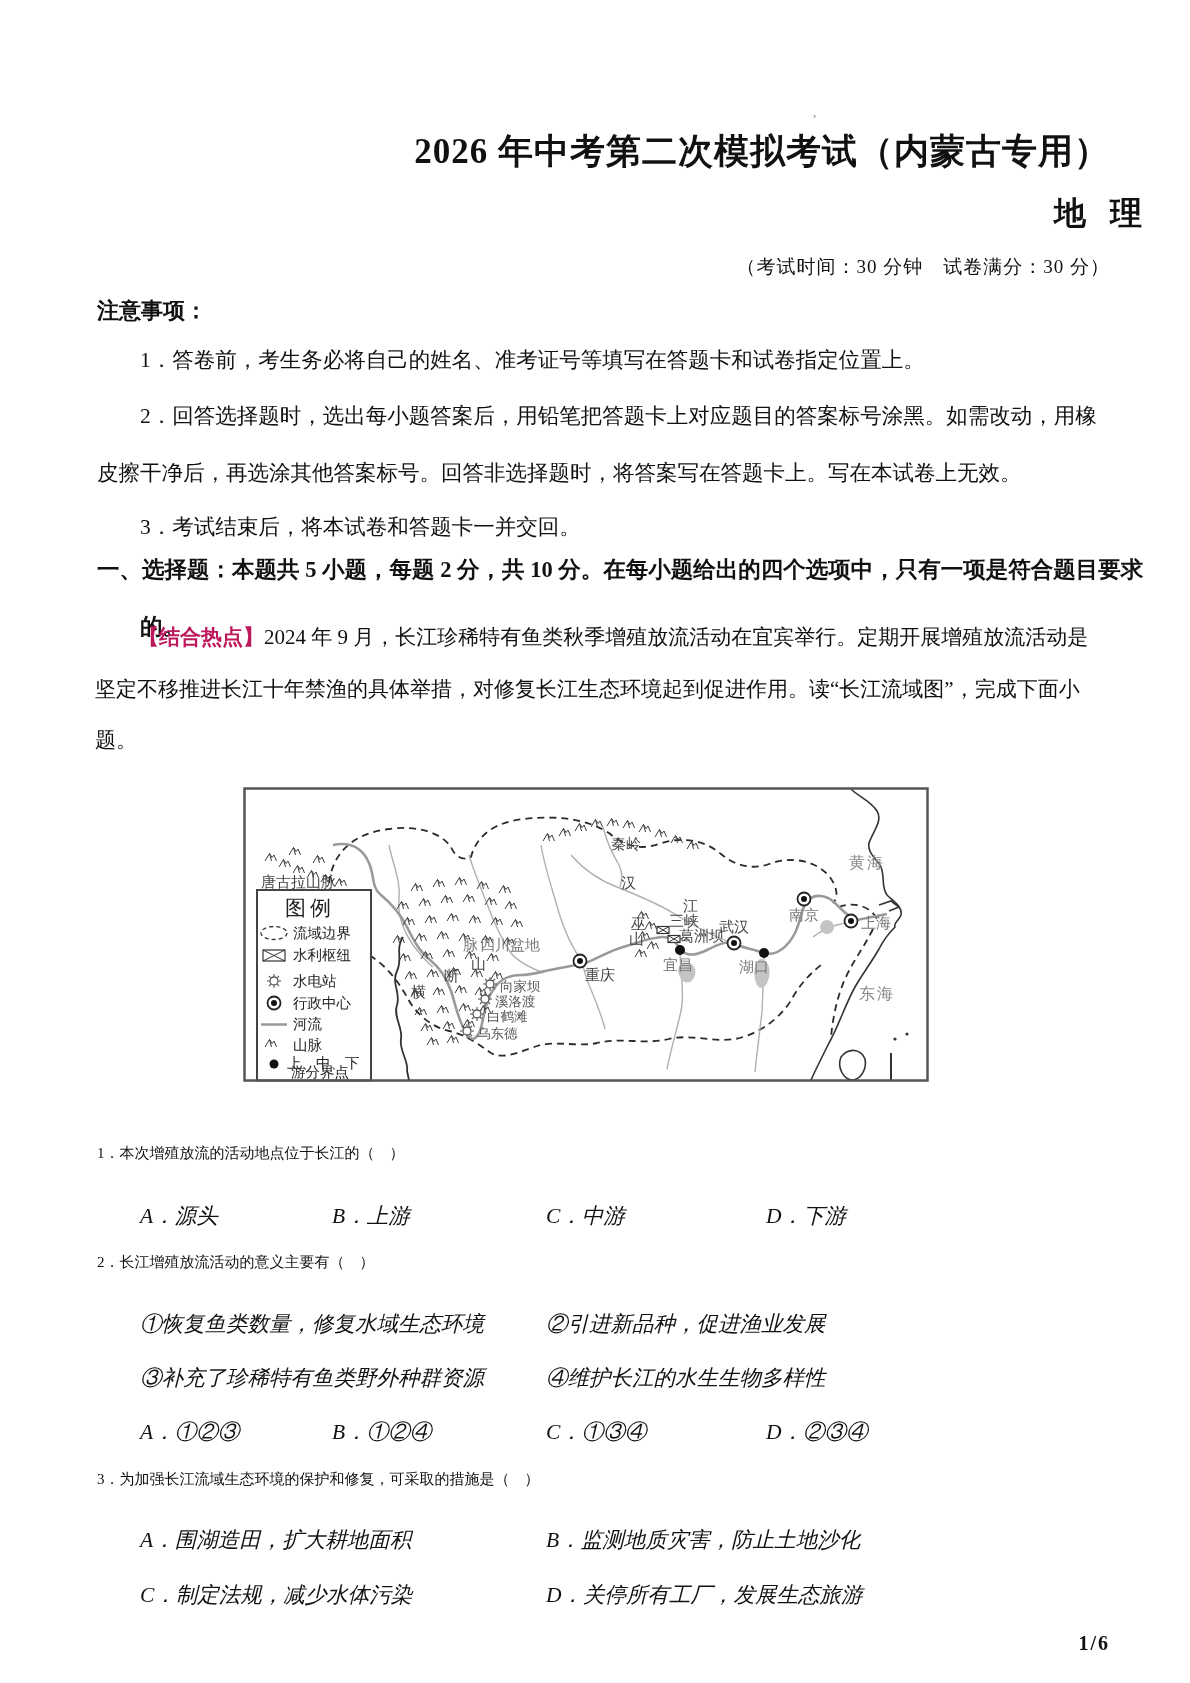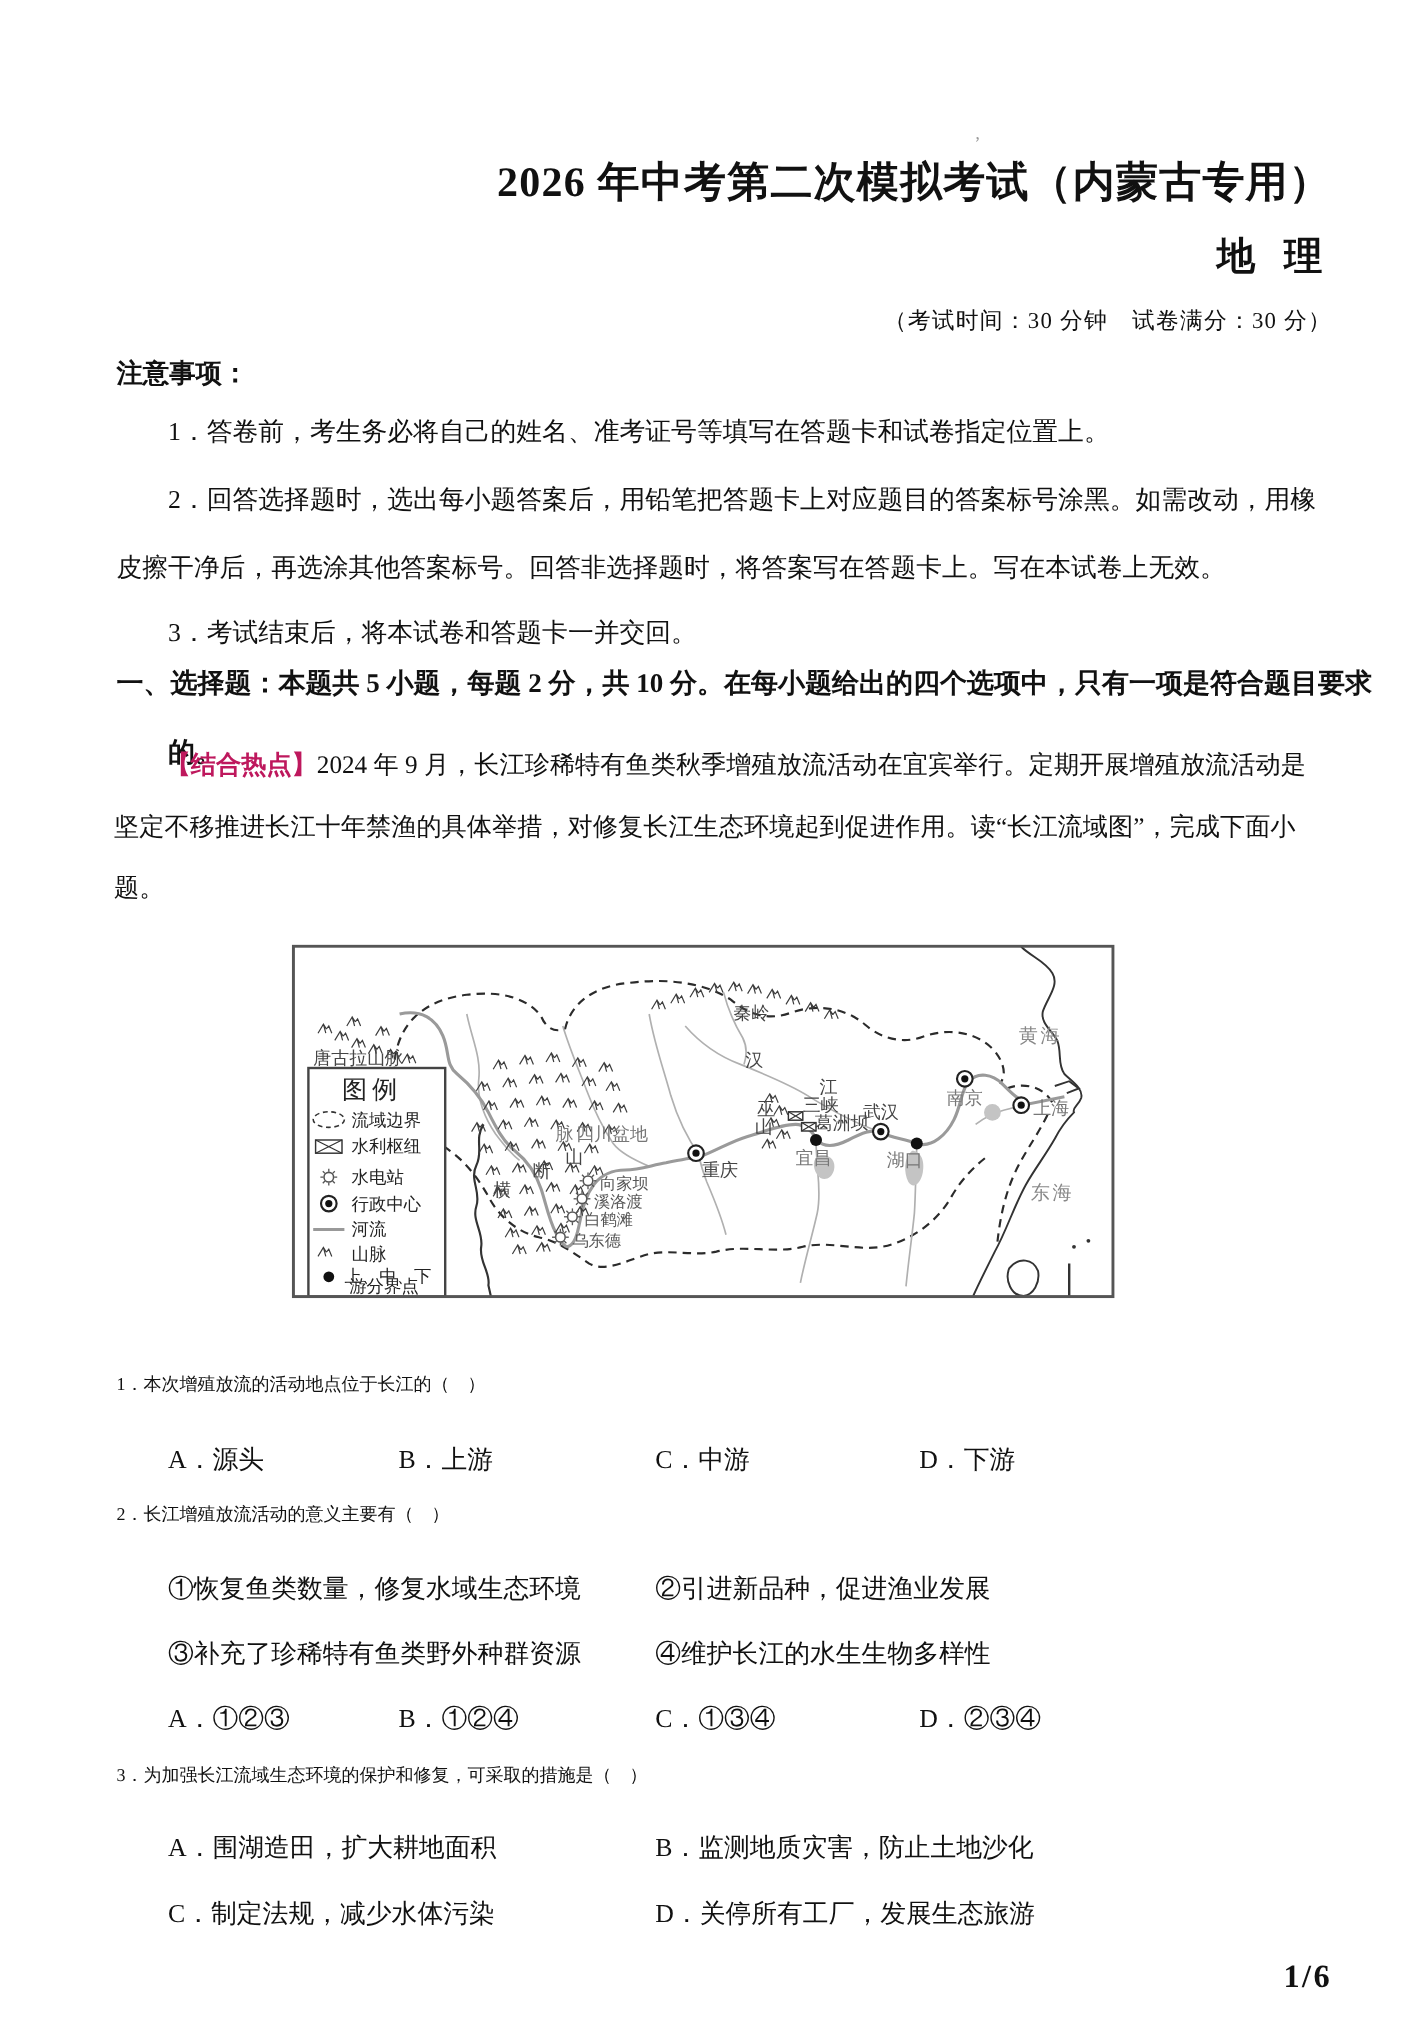--- a/index.html
+++ b/index.html
@@ -1,36 +1,36 @@
 <!DOCTYPE html>
 <html><head>
 <meta charset="utf-8">
 <style>
   html,body{margin:0;padding:0;background:#ffffff;}
   body{width:1190px;height:1683px;position:relative;font-family:"Liberation Serif",serif;color:#111;}
   .page{position:absolute;inset:0;width:1190px;height:1683px;overflow:hidden;background:#fff;}
   .abs{position:absolute;}
   .center-block{left:0;width:1110px;text-align:right;}
   .title{top:128px;font-size:35px;font-weight:bold;letter-spacing:1px;}
-  .subject{top:192px;font-size:32px;font-weight:bold;letter-spacing:8px;}
+  .subject{top:192px;font-size:32px;font-weight:bold;letter-spacing:8px;padding-left:40px;}
   .examinfo{top:254px;font-size:19px;letter-spacing:1px;}
   .notice-h{top:296px;left:97px;font-size:22px;font-weight:bold;font-family:"Liberation Sans",sans-serif;}
   .bodytext{font-size:21.5px;line-height:57px;}
   .n1{top:332px;left:140px;width:980px;}
   .n2{top:388px;left:97px;width:1010px;text-indent:43px;}
   .n3{top:499px;left:140px;width:980px;}
   .sec{top:541px;left:97px;width:1004px;padding-left:43px;text-indent:-43px;
        font-weight:bold;font-size:22.5px;line-height:57px;}
   .passage{top:612px;left:95px;width:1010px;text-indent:43px;font-size:21px;line-height:51.5px;}
   .hotspot{font-weight:bold;}
   .qstem{left:97px;width:1000px;font-size:15px;}
   .optrow{left:0;width:1190px;height:30px;font-size:21.5px;}
-  .optrow span{position:absolute;white-space:nowrap;}
+  .optrow span{position:absolute;white-space:nowrap;font-style:italic;}
   .o1{left:140px;} .o2{left:332px;} .o3{left:546px;} .o4{left:766px;}
-  .footer{top:1632px;font-size:27px;font-weight:bold;letter-spacing:2px;}
+  .footer{top:1632px;font-size:20px;font-weight:bold;letter-spacing:2px;}
   .artifact{top:112px;left:812px;font-size:15px;color:#999;}
   
   .wm{top:616px;left:418px;width:300px;text-align:center;z-index:0;pointer-events:none;}
   .wm-l1{font-size:22px;letter-spacing:5px;color:rgba(140,198,160,0.65);font-family:"Liberation Sans",sans-serif;}
   .wm-985{font-size:102px;line-height:92px;font-weight:bold;font-style:italic;color:rgba(160,208,176,0.40);}
   .wm-fj{margin-top:-34px;font-size:21px;letter-spacing:3px;color:rgba(140,198,160,0.60);font-family:"Liberation Sans",sans-serif;}
   .wm-book{margin-top:-14px;}
   .map-wrap{top:787px;left:243px;width:686px;height:295px;z-index:2;}
   .q{z-index:2;}
   text{font-family:"Liberation Serif",serif;}

